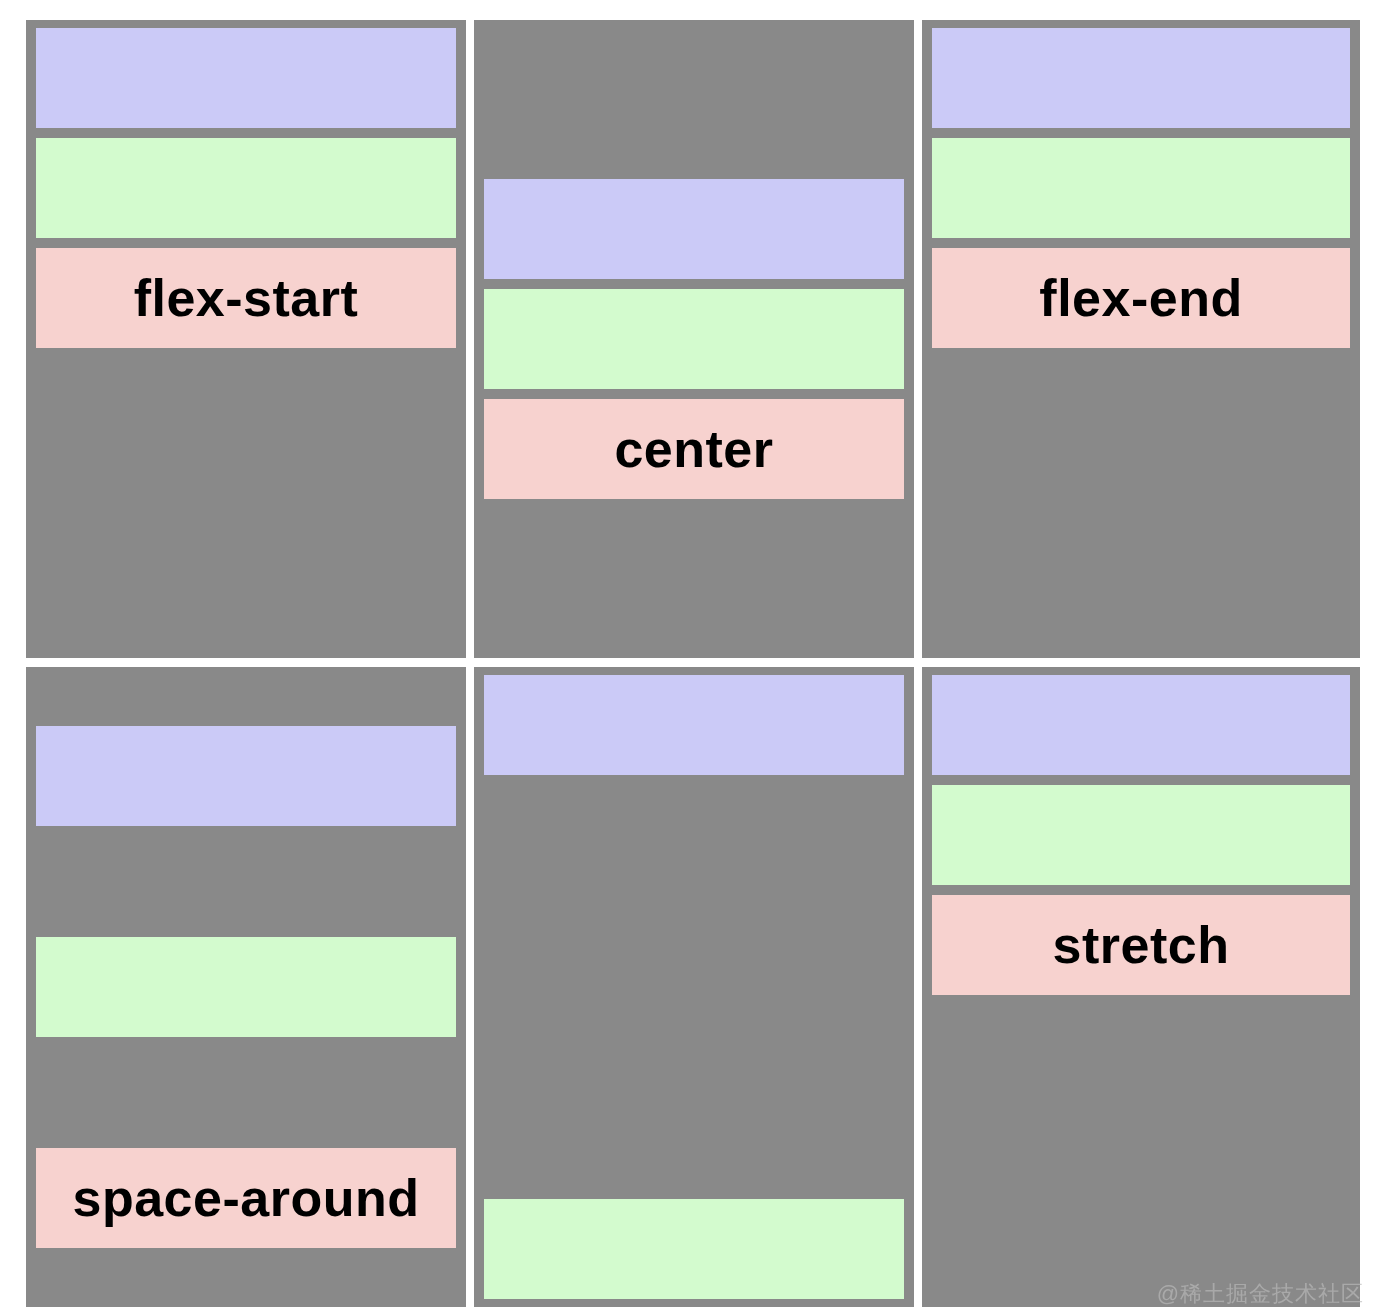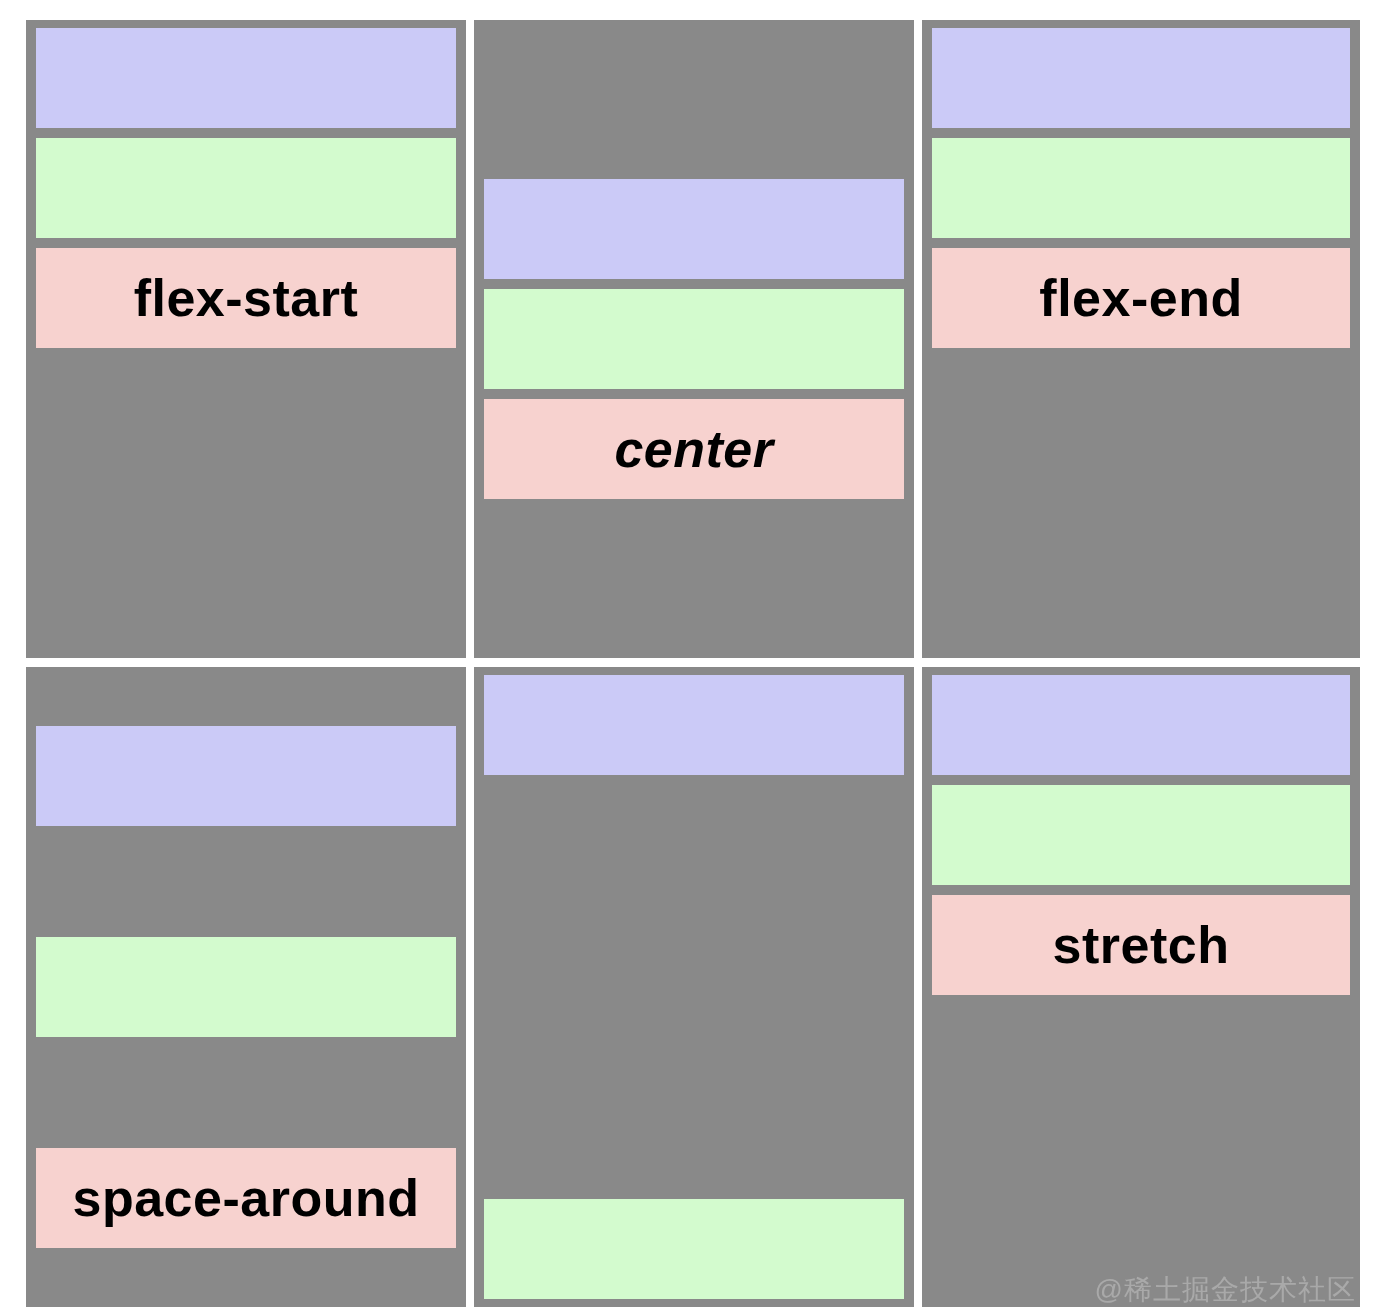--- a/index.html
+++ b/index.html
@@ -33,21 +33,21 @@
   }
 
   .panel {
     background: var(--panel-gray);
     padding: 8px 10px;
     display: flex;
     flex-direction: column;
     row-gap: 10px;
   }
   .jc-flex-start    { justify-content: flex-start; }
-  .jc-center        { justify-content: center; font-style: italic; }
+  .jc-center        { justify-content: center; }
   .jc-flex-end      { }
   .jc-space-around  { justify-content: space-around; }
   .jc-space-between { justify-content: space-between; }
   .jc-stretch       { justify-content: flex-start; text-align: center; } 
 
   .bar {
     flex: 0 0 100px;
     height: 100px;
     width: 100%;
   }
@@ -62,23 +62,23 @@
   .bar-label {
     font-size: 52px;
     font-weight: 600;
     color: var(--label-text);
     letter-spacing: 0.5px;
     white-space: nowrap;
   }
 
   .watermark {
     position: absolute;
-    right: 18px;
+    right: 10px;
     bottom: 5px;
-    font-size: 28px;
+    font-size: 22px;
     color: var(--watermark-text);
     opacity: 0.65;
     letter-spacing: 1px;
     white-space: nowrap;
   }
 </style>
 </head>
 <body>
 
 <div class="grid">

